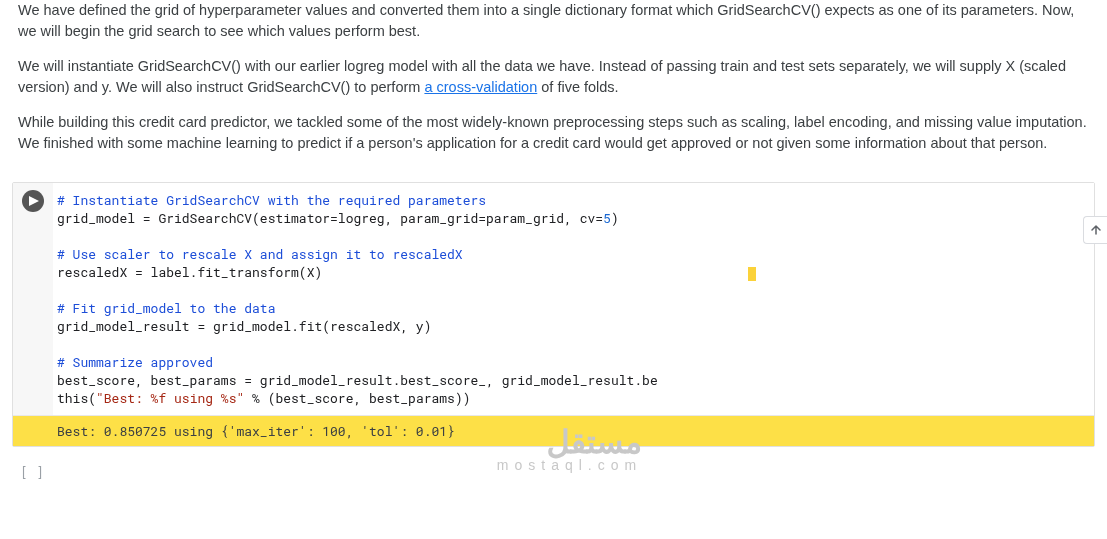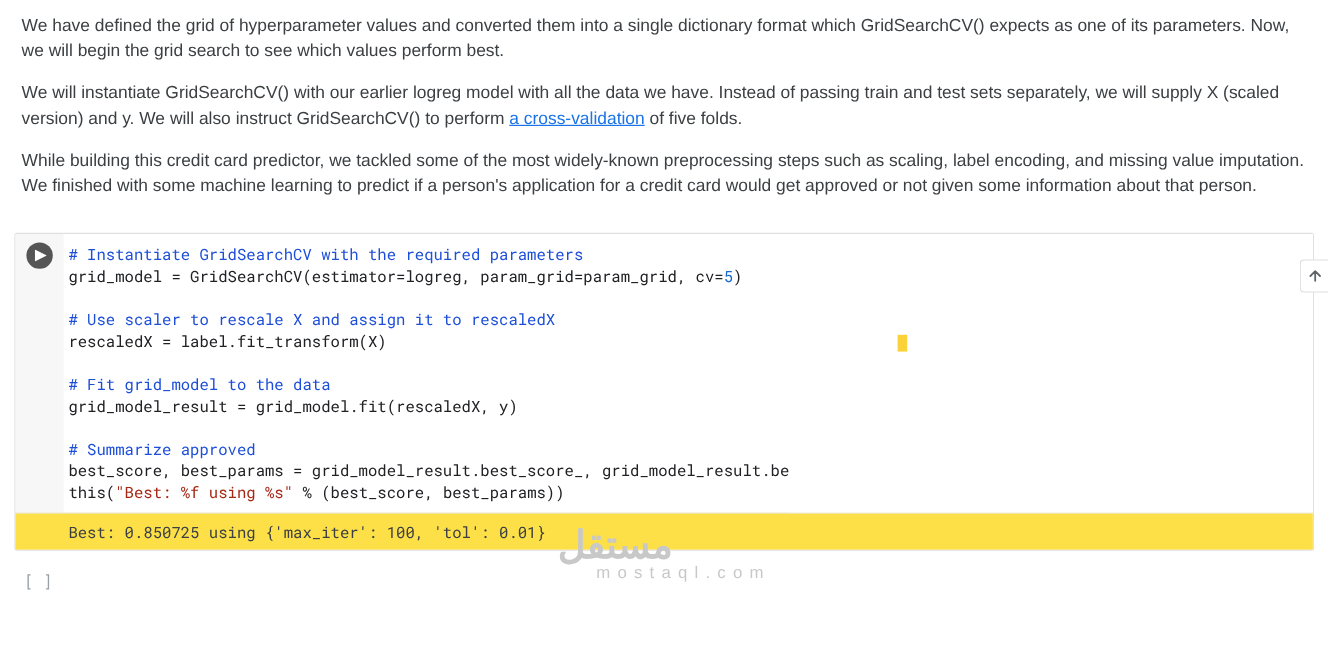--- a/index.html
+++ b/index.html
@@ -5,21 +5,21 @@
     * { box-sizing: border-box; margin: 0; padding: 0; }
     body {
       font-family: Arial, Helvetica, sans-serif;
       font-size: 14px;
       color: #202124;
       background: #fff;
       width: 1107px;
       position: relative;
     }
     .text-content {
-      padding: 12px 18px 14px;
+      padding: 0 18px 14px;
     }
     .text-content p {
       font-size: 14.5px;
       line-height: 21px;
       margin-bottom: 14px;
       color: #3c4043;
     }
     .text-content a {
       color: #1a73e8;
       text-decoration: underline;
@@ -123,21 +123,21 @@
       display: flex;
       align-items: center;
       justify-content: center;
       cursor: pointer;
     }
     .watermark {
       position: absolute;
       left: 50%;
       transform: translateX(-50%);
       bottom: 8px;
-      text-align: left;
+      text-align: right;
       color: #c8c8c8;
       pointer-events: none;
       font-family: Arial, sans-serif;
     }
     .watermark .ar { font-size: 32px; font-weight: 700; letter-spacing: 1px; }
     .watermark .en { font-size: 14px; letter-spacing: 6px; margin-top: -4px; margin-left: 32px; }
   </style>
 </head>
 <body>
 

